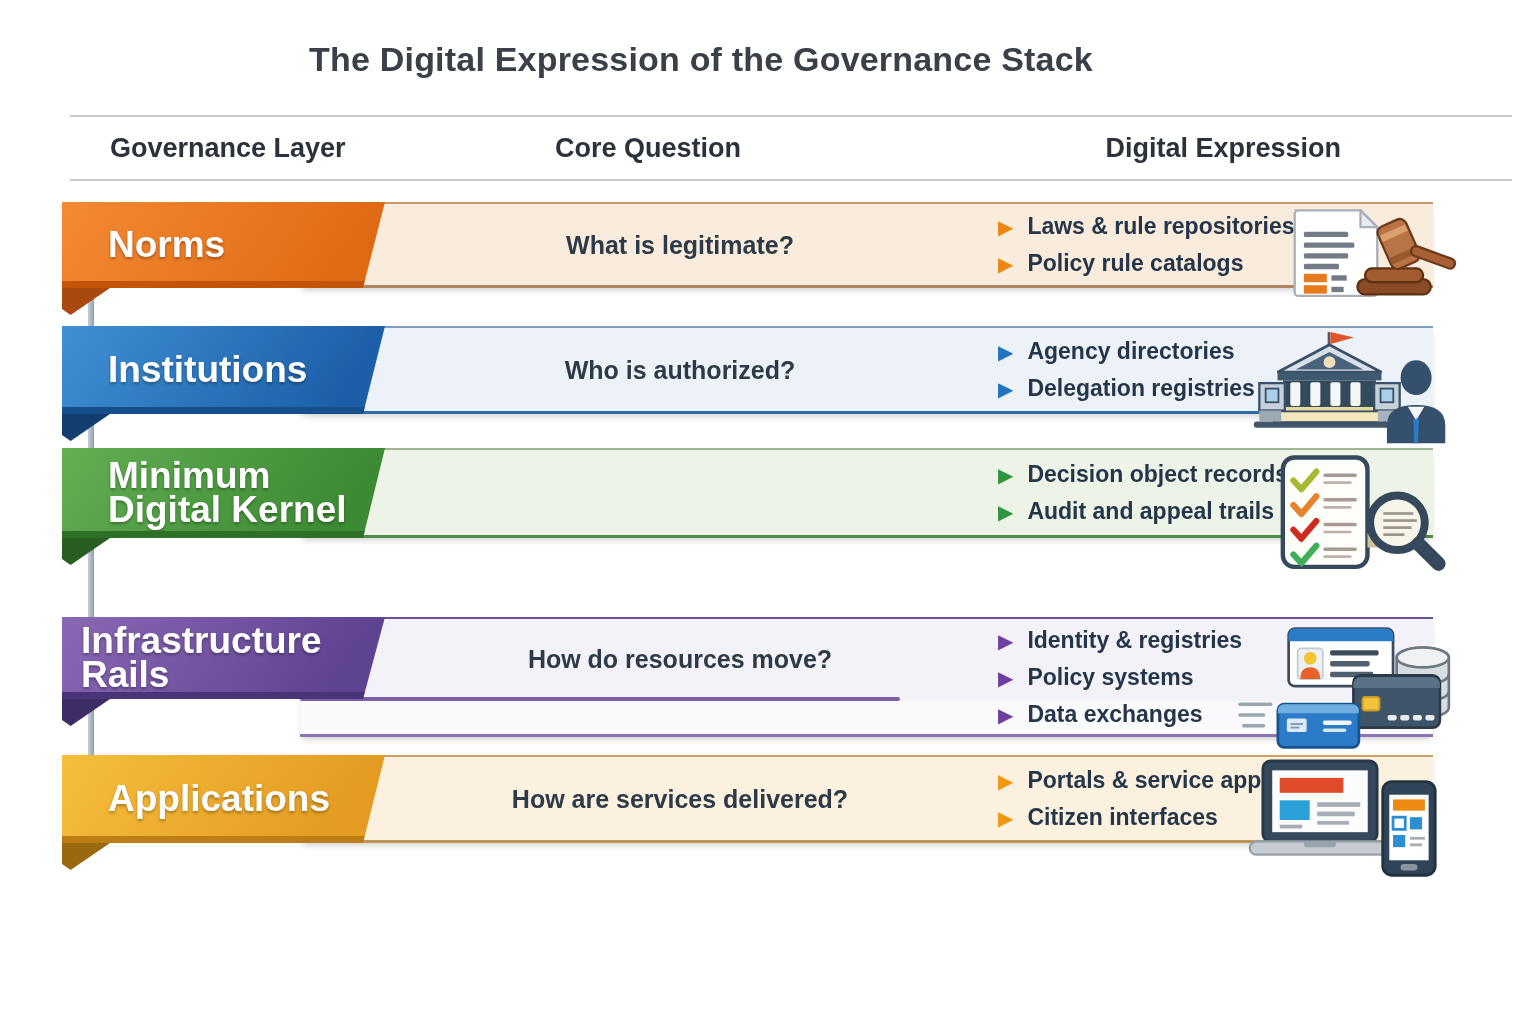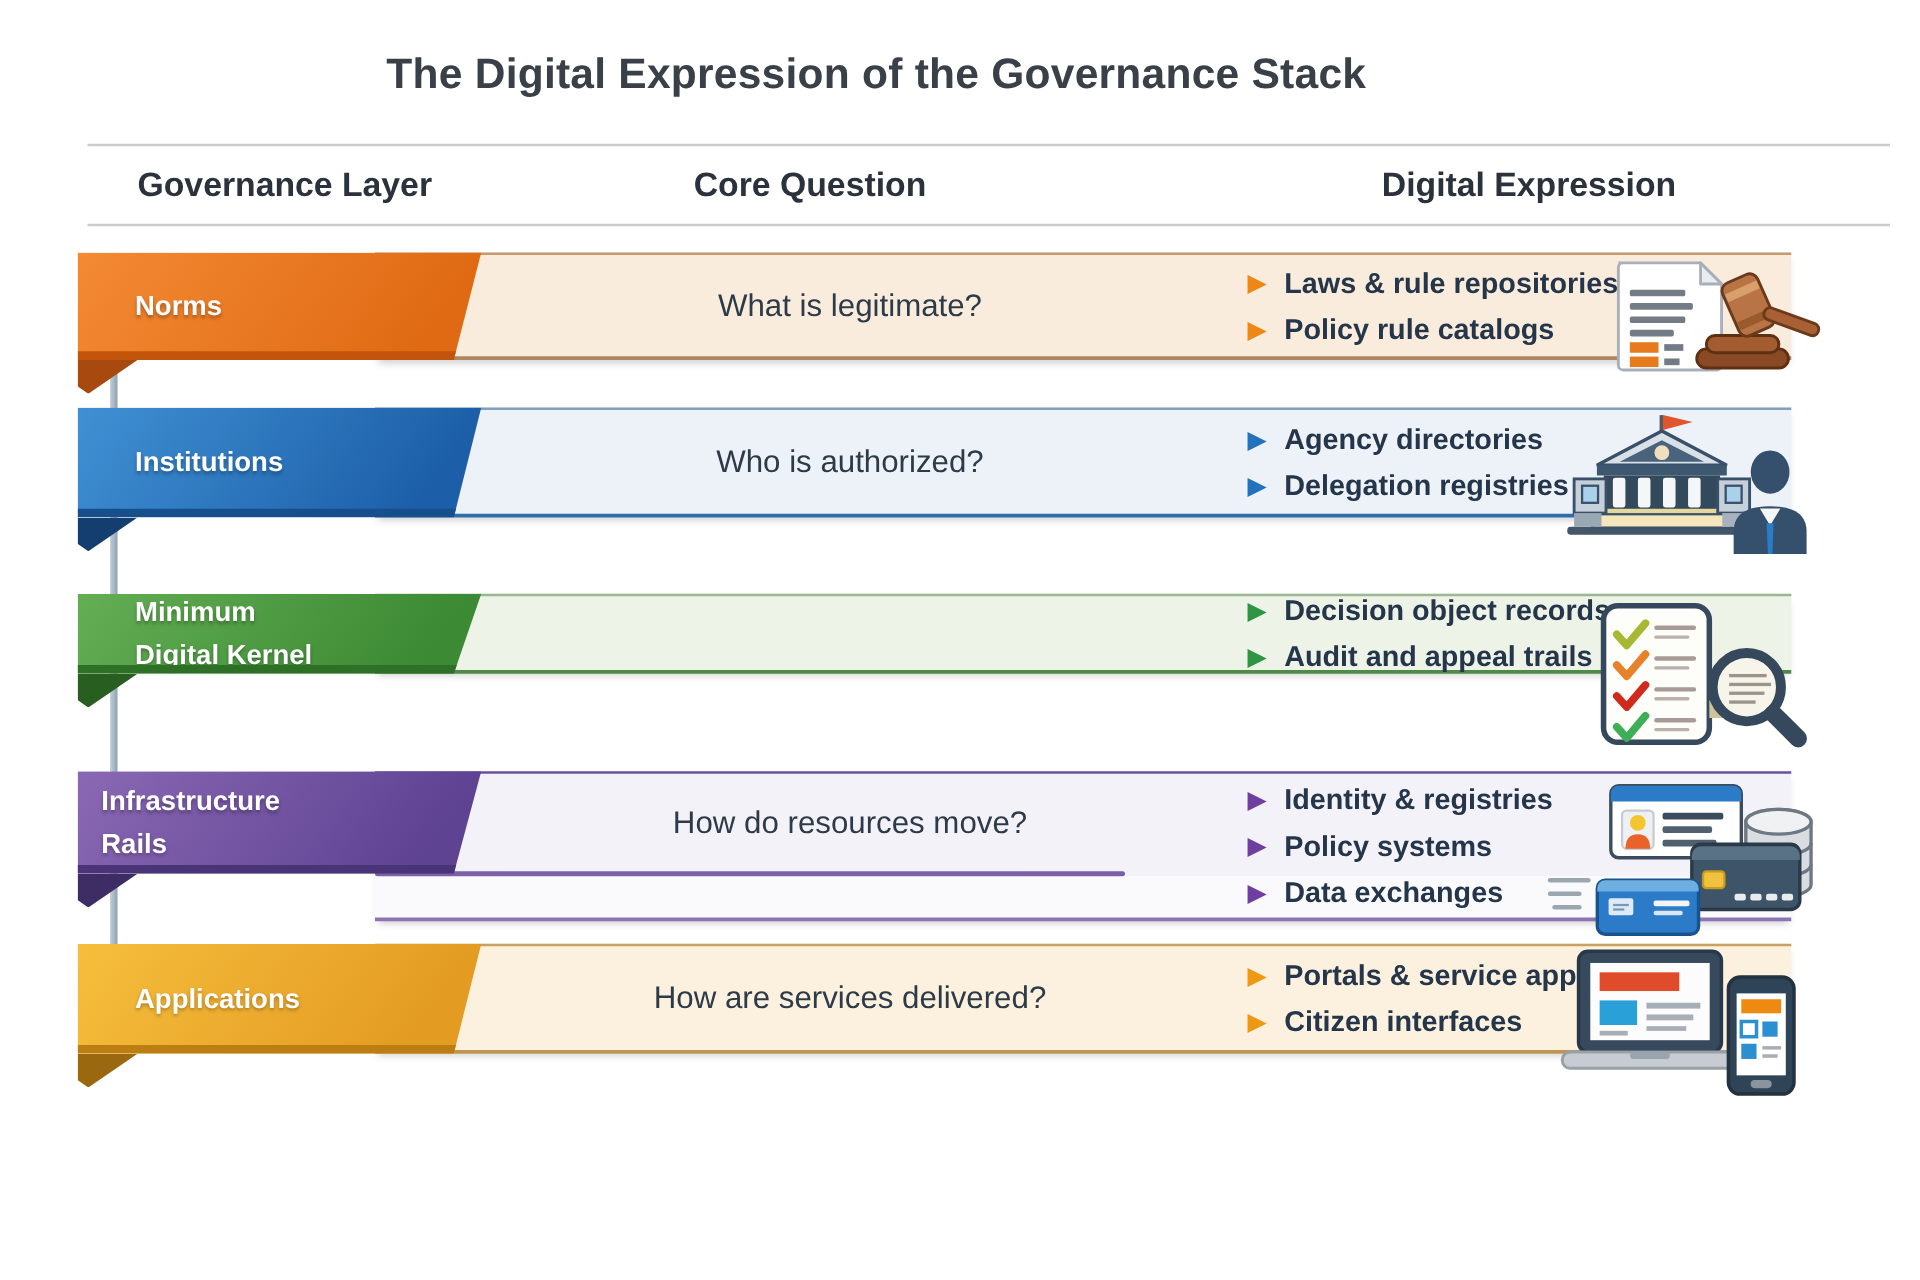--- a/index.html
+++ b/index.html
@@ -21,27 +21,27 @@
         box-shadow:0 4px 6px -2px rgba(80,80,95,.28);}
   .row-rails .band{background:linear-gradient(to bottom,var(--bg) 0,var(--bg) 82px,#FAFAFC 82px,#FAFAFC 100%);}
   .mid-rule{position:absolute;left:300px;top:80px;width:600px;height:4px;border-radius:2px;
             background:#7B5FA8;z-index:2;}
   .ribbon{position:absolute;left:62px;top:0;width:323px;height:100%;z-index:2;box-sizing:border-box;
           display:flex;flex-direction:column;justify-content:center;padding-left:46px;
           background:linear-gradient(125deg,var(--r1) 0%,var(--r2) 85%);
           clip-path:polygon(0 0,100% 0,calc(100% - 22px) 100%,0 100%);}
   .ribbon::after{content:"";position:absolute;left:0;bottom:0;width:100%;height:7px;
                  background:var(--redge);}
-  .ribbon-line{color:#fff;font-size:22px;font-weight:bold;line-height:34px;
+  .ribbon-line{color:#fff;font-size:37px;font-weight:bold;line-height:34px;
                text-shadow:0 2px 3px rgba(0,0,0,.30);}
   .fold{position:absolute;left:62px;top:100%;width:48px;height:27px;background:var(--fold);
         clip-path:polygon(0 0,100% 0,18% 100%,0 78%);z-index:1;}
   .question{position:absolute;left:420px;width:520px;text-align:center;z-index:3;
             top:50%;transform:translateY(-50%);
-            font-size:25px;font-weight:normal;color:#2D3A48;}
+            font-size:25px;font-weight:bold;color:#2D3A48;}
   .row-rails .question{top:42px;}
   .items{position:absolute;left:998px;margin:0;padding:0;list-style:none;z-index:3;
          top:50%;transform:translateY(-50%);}
   .item{display:flex;align-items:center;height:37px;}
   .bullet{color:var(--bullet);font-size:20px;line-height:1;margin-right:14px;}
   .item-text{font-size:23px;font-weight:bold;color:#25354A;white-space:nowrap;}
   .icon-wrap{position:absolute;z-index:4;}
   .icon-wrap svg{display:block;overflow:visible;}
 </style>
 </head>
@@ -143,21 +143,21 @@
         <rect x="8" y="88" width="24" height="12" fill="#9AA8B4"></rect>
         <rect x="138" y="88" width="24" height="12" fill="#A8B2BE"></rect>
         <ellipse cx="180" cy="52" rx="17" ry="19" fill="#34506C"></ellipse>
         <path d="M148 124 L148 104 Q148 82 180 82 Q212 82 212 104 L212 124 Z" fill="#34506C"></path>
         <path d="M171 84 L180 99 L189 84 Z" fill="#F4F6F8"></path>
         <path d="M177 97 L183 97 L182 124 L178 124 Z" fill="#2A7BC8"></path>
       </svg>
     </div>
   </section>
 
-  <section class="row row-kernel" style="top: 475px; height: 64px; --r1: #64AE54; --r2: #3C8A34; --redge: #2E7026; --fold: #285E20; --bg: #EEF3E8; --btop: #9DB694; --bbot: #4E8A48; --bullet: #2E9643;">
+  <section class="row row-kernel" style="top: 448px; height: 90px; --r1: #64AE54; --r2: #3C8A34; --redge: #2E7026; --fold: #285E20; --bg: #EEF3E8; --btop: #9DB694; --bbot: #4E8A48; --bullet: #2E9643;">
     <div class="band"></div>
     <div class="fold"></div>
     <div class="ribbon">
       <span class="ribbon-line">Minimum</span>
       <span class="ribbon-line">Digital Kernel</span>
     </div>
     <ul class="items">
       <li class="item">
         <span class="bullet">▶</span>
         <span class="item-text">Decision object records</span>

